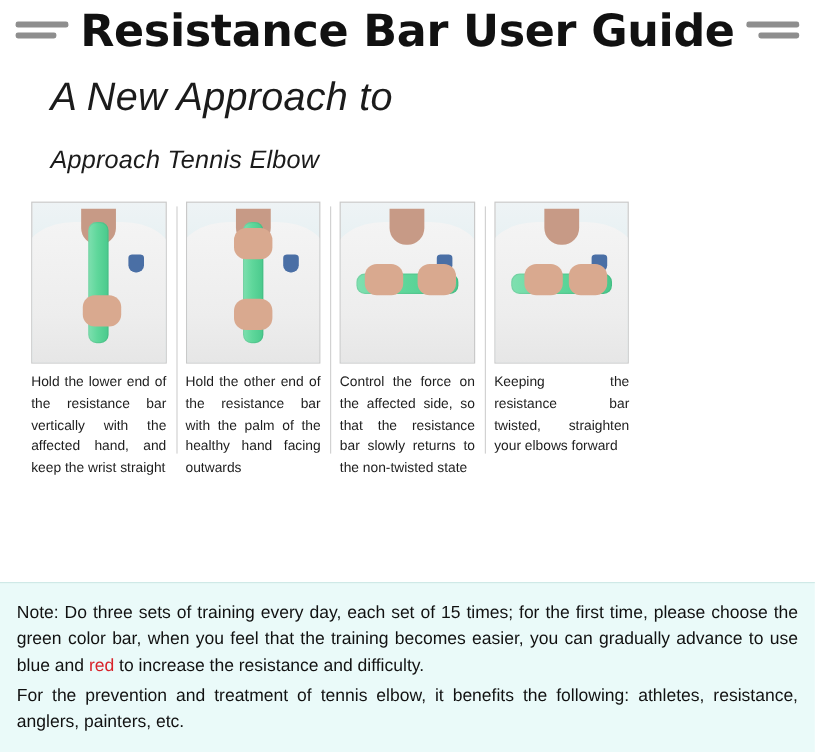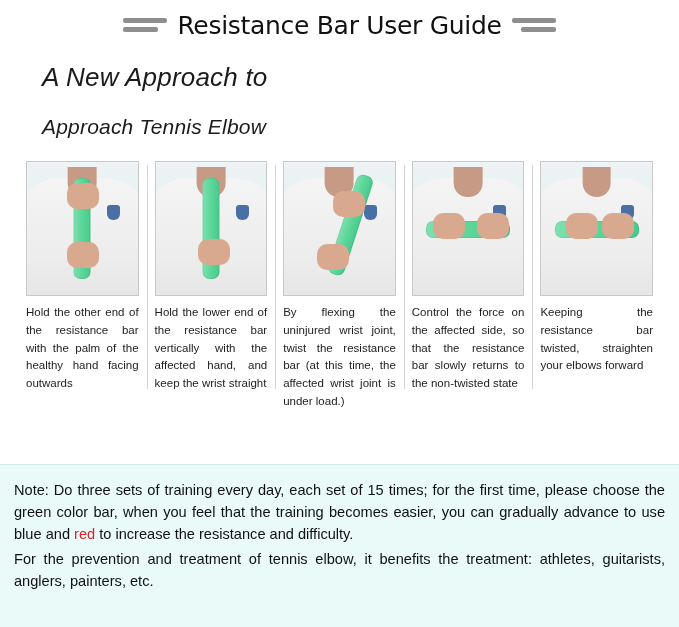--- a/index.html
+++ b/index.html
@@ -43,35 +43,35 @@
     height: 5px;
     border-radius: 2px;
     background: #8e8e8e;
   }
   .deco span:nth-child(1) { width: 100%; }
   .deco span:nth-child(2) { width: 78%; }
   .deco.right span:nth-child(1) { margin-left: 0%; }
   .deco.right span:nth-child(2) { margin-left: 22%; }
   .title {
     font-family: "DejaVu Sans", sans-serif;
-    font-weight: normal;
-    font-size: 25px;
+    font-weight: bold;
+    font-size: 37px;
     letter-spacing: -0.3px;
     color: #111111;
     white-space: nowrap;
   }
 
   
   .subtitle-block {
     padding: 16px 0 0 42px;
   }
   .sub1 {
     font-family: "Liberation Sans", sans-serif;
     font-style: italic;
-    font-size: 26px;
+    font-size: 33px;
     color: #1b1b1b;
     letter-spacing: 0.2px;
   }
   .sub2 {
     font-family: "Liberation Sans", sans-serif;
     font-style: italic;
     font-size: 21px;
     color: #1b1b1b;
     margin-top: 22px;
     letter-spacing: 0.2px;
@@ -177,21 +177,21 @@
     margin-top: 8px;
     font-family: "Liberation Sans", sans-serif;
   }
 
   
   .note {
     position: absolute;
     left: 0;
     right: 0;
     bottom: 0;
-    height: 163px;
+    height: 142px;
     background: #eafaf9;
     border-top: 1px solid #cfe9e7;
     box-sizing: border-box;
     padding: 14px 14px 10px 14px;
   }
   .note p {
     margin: 0;
     font-size: 14.6px;
     line-height: 1.52;
     color: #111111;
@@ -225,48 +225,37 @@
   </div>
 
   <div class="steps">
 
     <div class="step">
       <div class="photo">
         <div class="shirt"></div>
         <div class="neck"></div>
         <div class="logo"></div>
         <div class="bar v"></div>
+        <div class="hand" style="left:38%; top:58%;"></div>
+      </div>
+      <div class="caption">Hold the lower end of the resistance bar vertically with the affected hand, and keep the wrist straight</div>
+    </div>
+
+    <div class="step">
+      <div class="photo">
+        <div class="shirt"></div>
+        <div class="neck"></div>
+        <div class="logo"></div>
+        <div class="bar v"></div>
         <div class="hand" style="left:36%; top:16%;"></div>
         <div class="hand" style="left:36%; top:60%;"></div>
       </div>
       <div class="caption">Hold the other end of the resistance bar with the palm of the healthy hand facing outwards</div>
     </div>
 
-    <div class="step">
-      <div class="photo">
-        <div class="shirt"></div>
-        <div class="neck"></div>
-        <div class="logo"></div>
-        <div class="bar v"></div>
-        <div class="hand" style="left:38%; top:58%;"></div>
-      </div>
-      <div class="caption">Hold the lower end of the resistance bar vertically with the affected hand, and keep the wrist straight</div>
-    </div>
-
-    <div class="step">
-      <div class="photo">
-        <div class="shirt"></div>
-        <div class="neck"></div>
-        <div class="logo"></div>
-        <div class="bar diag"></div>
-        <div class="hand" style="left:44%; top:22%;"></div>
-        <div class="hand" style="left:30%; top:62%;"></div>
-      </div>
-      <div class="caption">By flexing the uninjured wrist joint, twist the resistance bar (at this time, the affected wrist joint is under load.)</div>
-    </div>
 
     <div class="step">
       <div class="photo">
         <div class="shirt"></div>
         <div class="neck"></div>
         <div class="logo"></div>
         <div class="bar h"></div>
         <div class="hand" style="left:18%; top:38%;"></div>
         <div class="hand" style="left:58%; top:38%;"></div>
       </div>
@@ -282,16 +271,16 @@
         <div class="hand" style="left:22%; top:38%;"></div>
         <div class="hand" style="left:55%; top:38%;"></div>
       </div>
       <div class="caption">Keeping the resistance bar twisted, straighten your elbows forward</div>
     </div>
 
   </div>
 
   <div class="note">
     <p><span>Note: Do three sets of training every day, each set of 15 times; for the first time, please choose the green color bar, when you feel that the training becomes easier, you can gradually advance to use blue and </span><span class="red">red</span><span> to increase the resistance and difficulty.</span></p>
-    <p>For the prevention and treatment of tennis elbow, it benefits the treatment: athletes, guitarists, anglers, painters, etc.</p>
+    <p>For the prevention and treatment of tennis elbow, it benefits the following: athletes, resistance, anglers, painters, etc.</p>
   </div>
 
 </div>
 
 </body></html>

